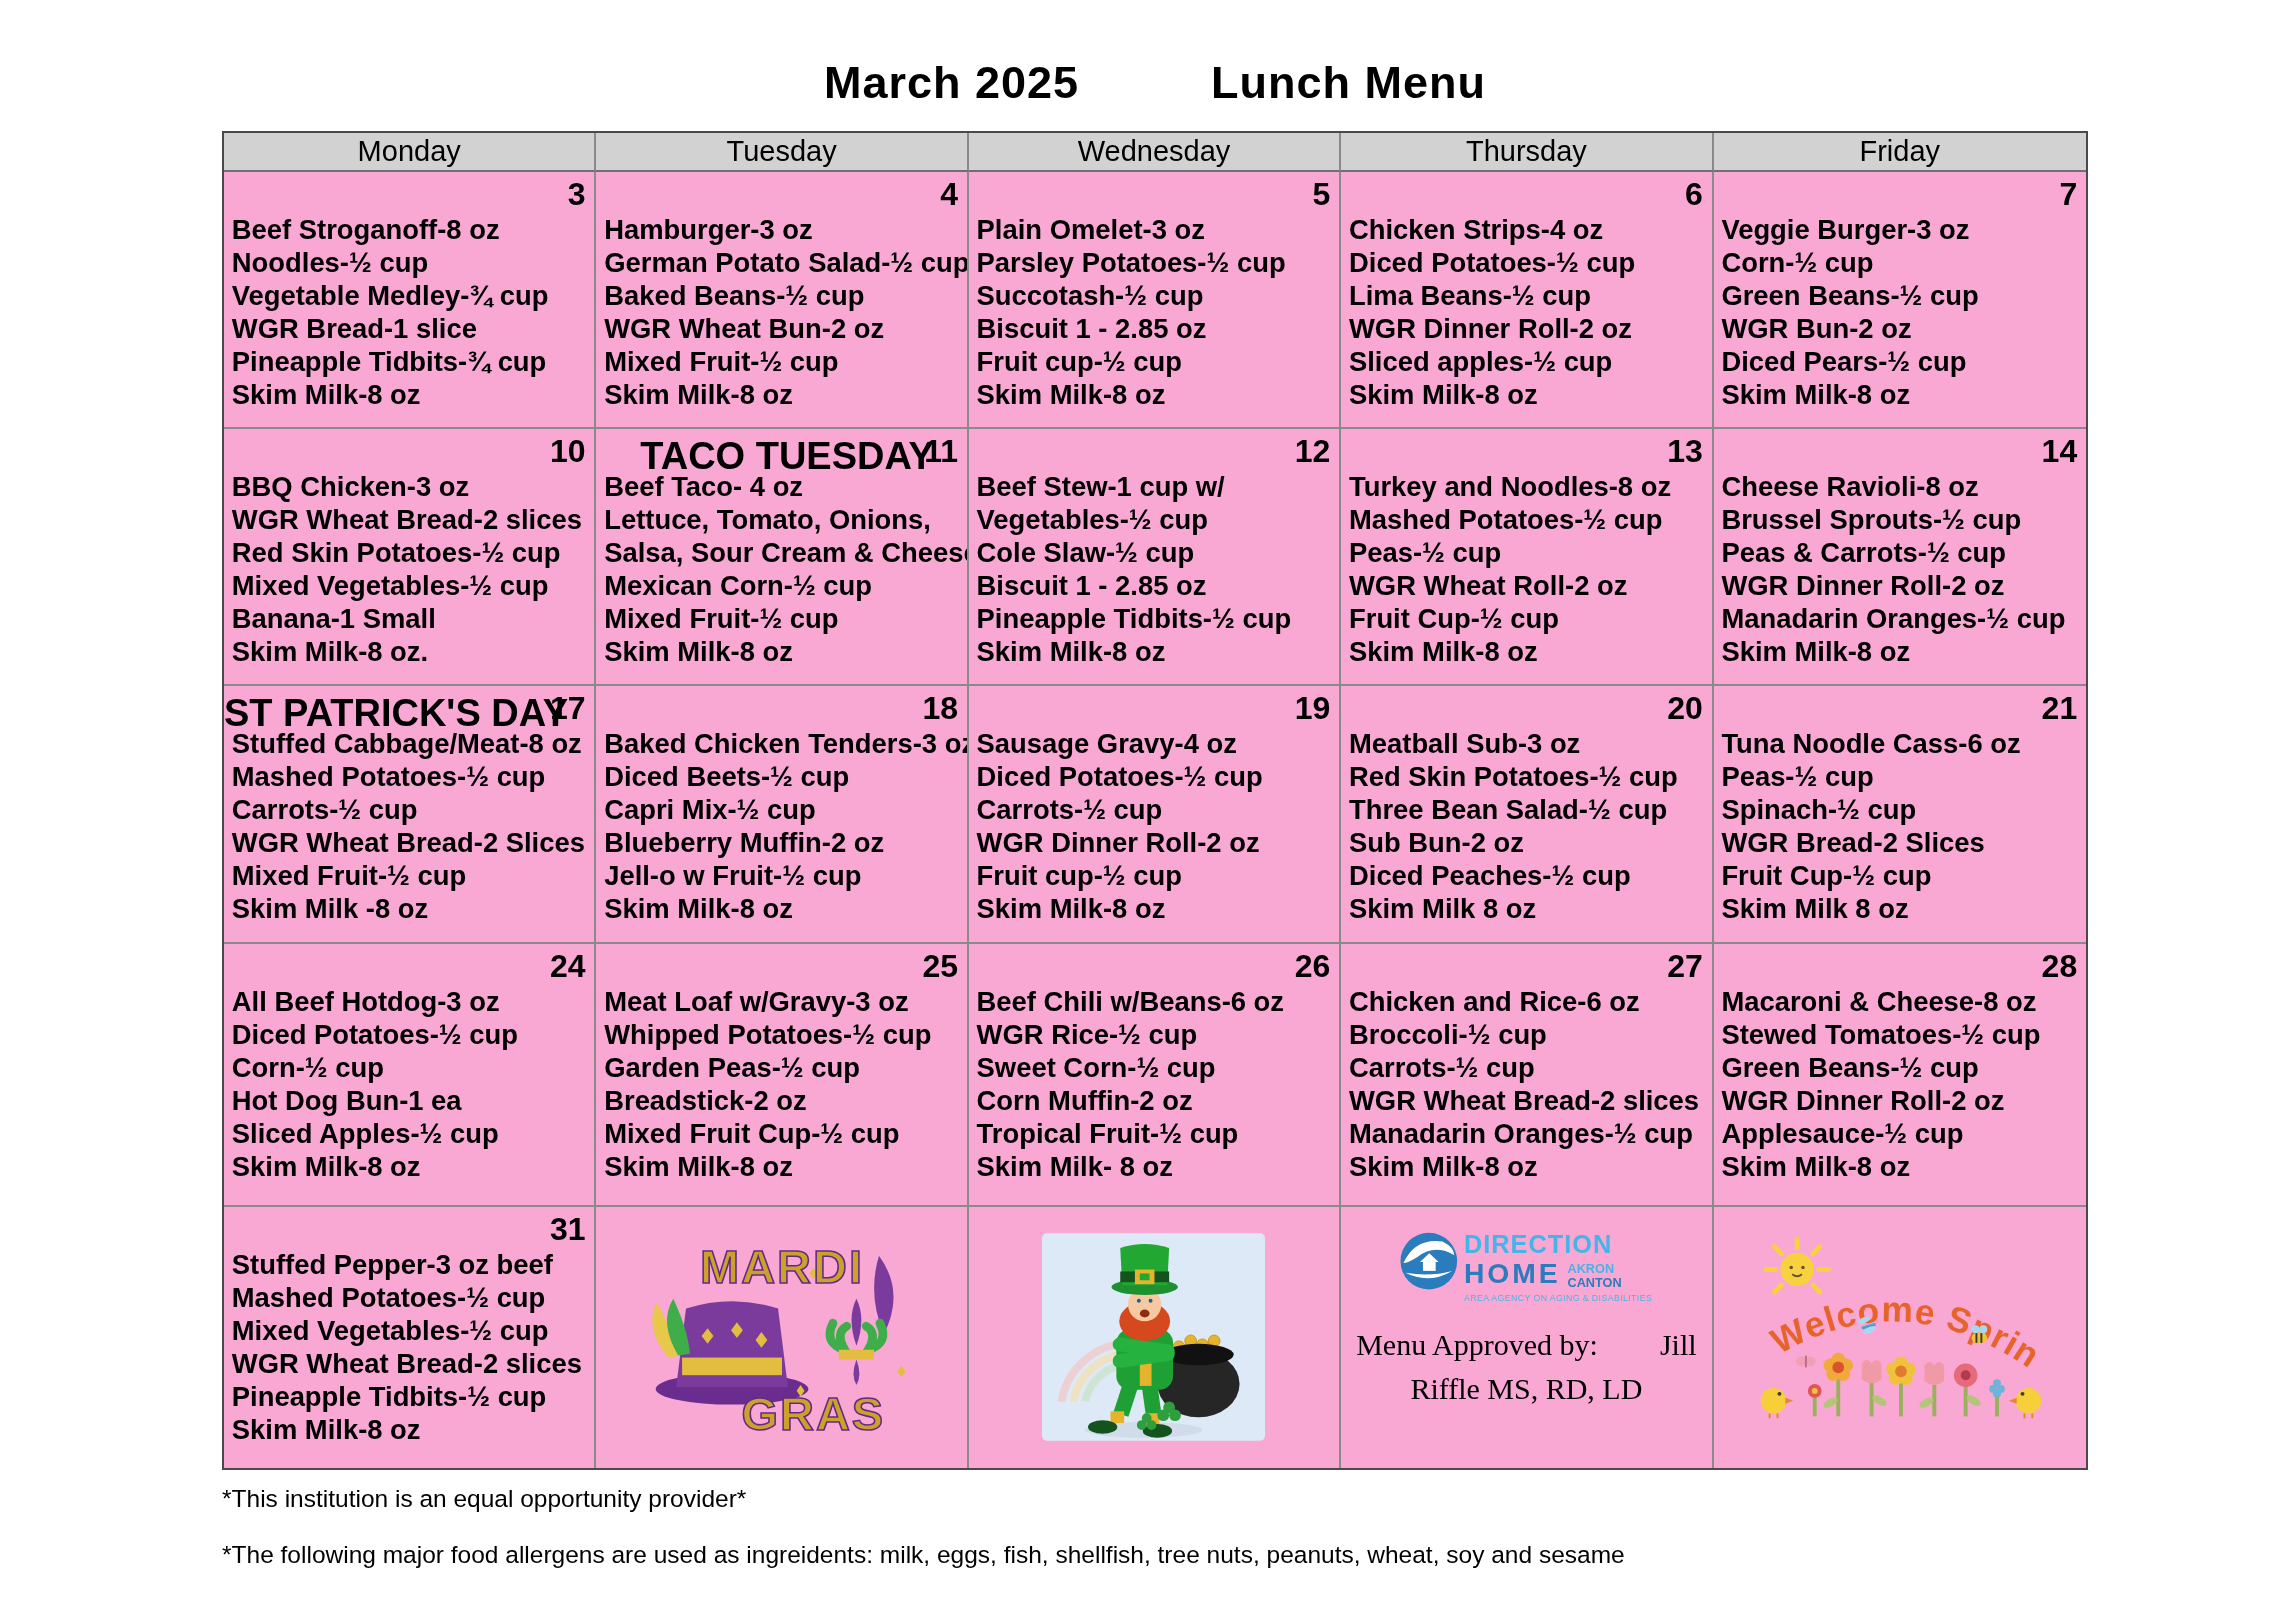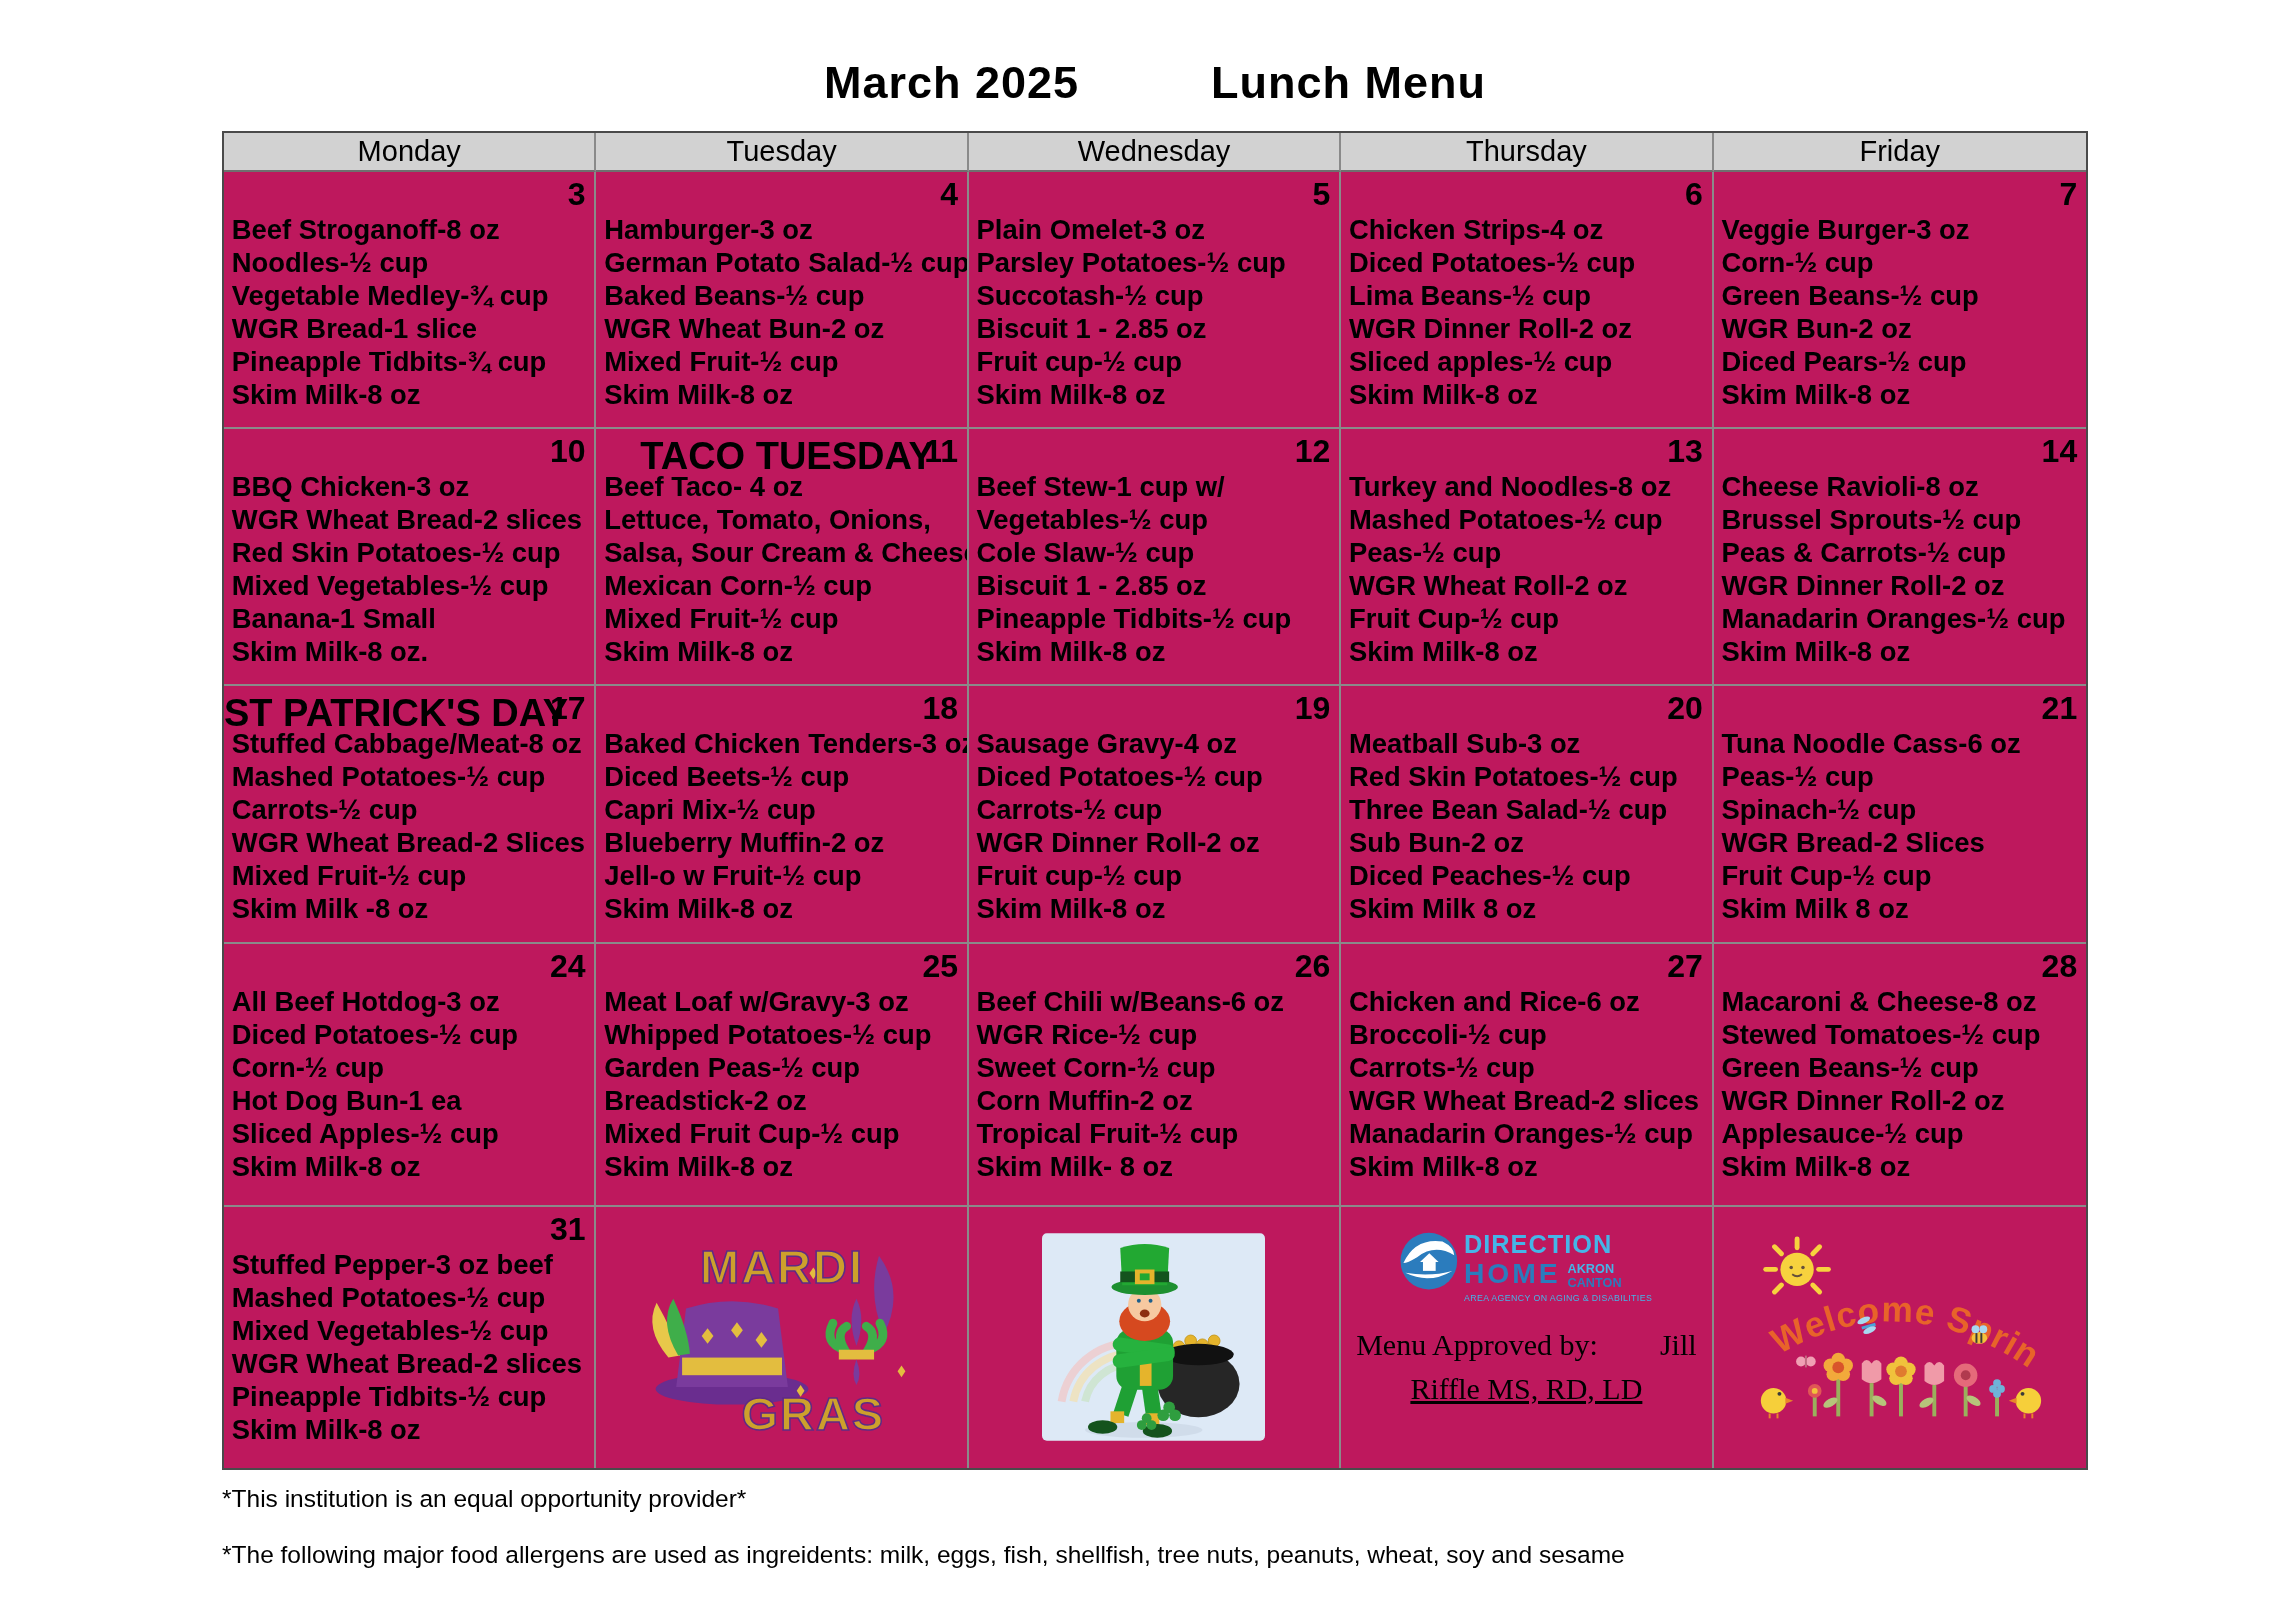--- a/index.html
+++ b/index.html
@@ -12,21 +12,21 @@
   .title{
     margin:0;padding-top:57px;display:flex;justify-content:center;gap:132px;
     font-size:45px;font-weight:bold;letter-spacing:1px;
   }
   .cal{
     margin-top:21.6px;
     display:grid;
     grid-template-columns:repeat(5,1fr);
     grid-template-rows:39px 257px 257px 258px 263px 261px;
     border:2.9px solid #4a4a4a;
-    background:#be185d;
+    background:#f9a8d4;
     box-sizing:border-box;
   }
   .cal > div{box-sizing:border-box;}
   .hcell{
     background:#d2d2d2;
     border-right:2px solid #8a8a8a;
     border-bottom:2.9px solid #6f6f6f;
     display:flex;align-items:center;justify-content:center;
     font-size:29px;font-weight:400;
   }
@@ -43,21 +43,21 @@
   .special{position:absolute;left:0;right:33px;top:6.9px;text-align:right;font-size:38px;white-space:nowrap;}
   .items{padding:0 3.9px 0 7.8px;font-size:27.4px;font-weight:bold;line-height:33px;}
   .mi{white-space:nowrap;}
   .gcell{display:flex;align-items:center;justify-content:center;}
   .logocell{display:flex;flex-direction:column;align-items:center;padding-top:17px;}
   .approval{
     width:94%;margin-top:15.7px;
     font-family:"Liberation Serif", serif;font-size:30px;line-height:1.45;
   }
   .apline1{display:flex;justify-content:space-between;padding:0 3.9px;}
-  .apline2{text-align:center;text-decoration:underline;}
+  .apline2{text-align:center;}
   .footer{
     margin-top:15.7px;display:flex;gap:27.4px;
     font-size:24.5px;font-weight:400;white-space:nowrap;flex-direction:column;
   }
   svg text{font-family:"Liberation Sans", sans-serif;}
 </style>
 </head>
 <body>
 
 <div class="page">

